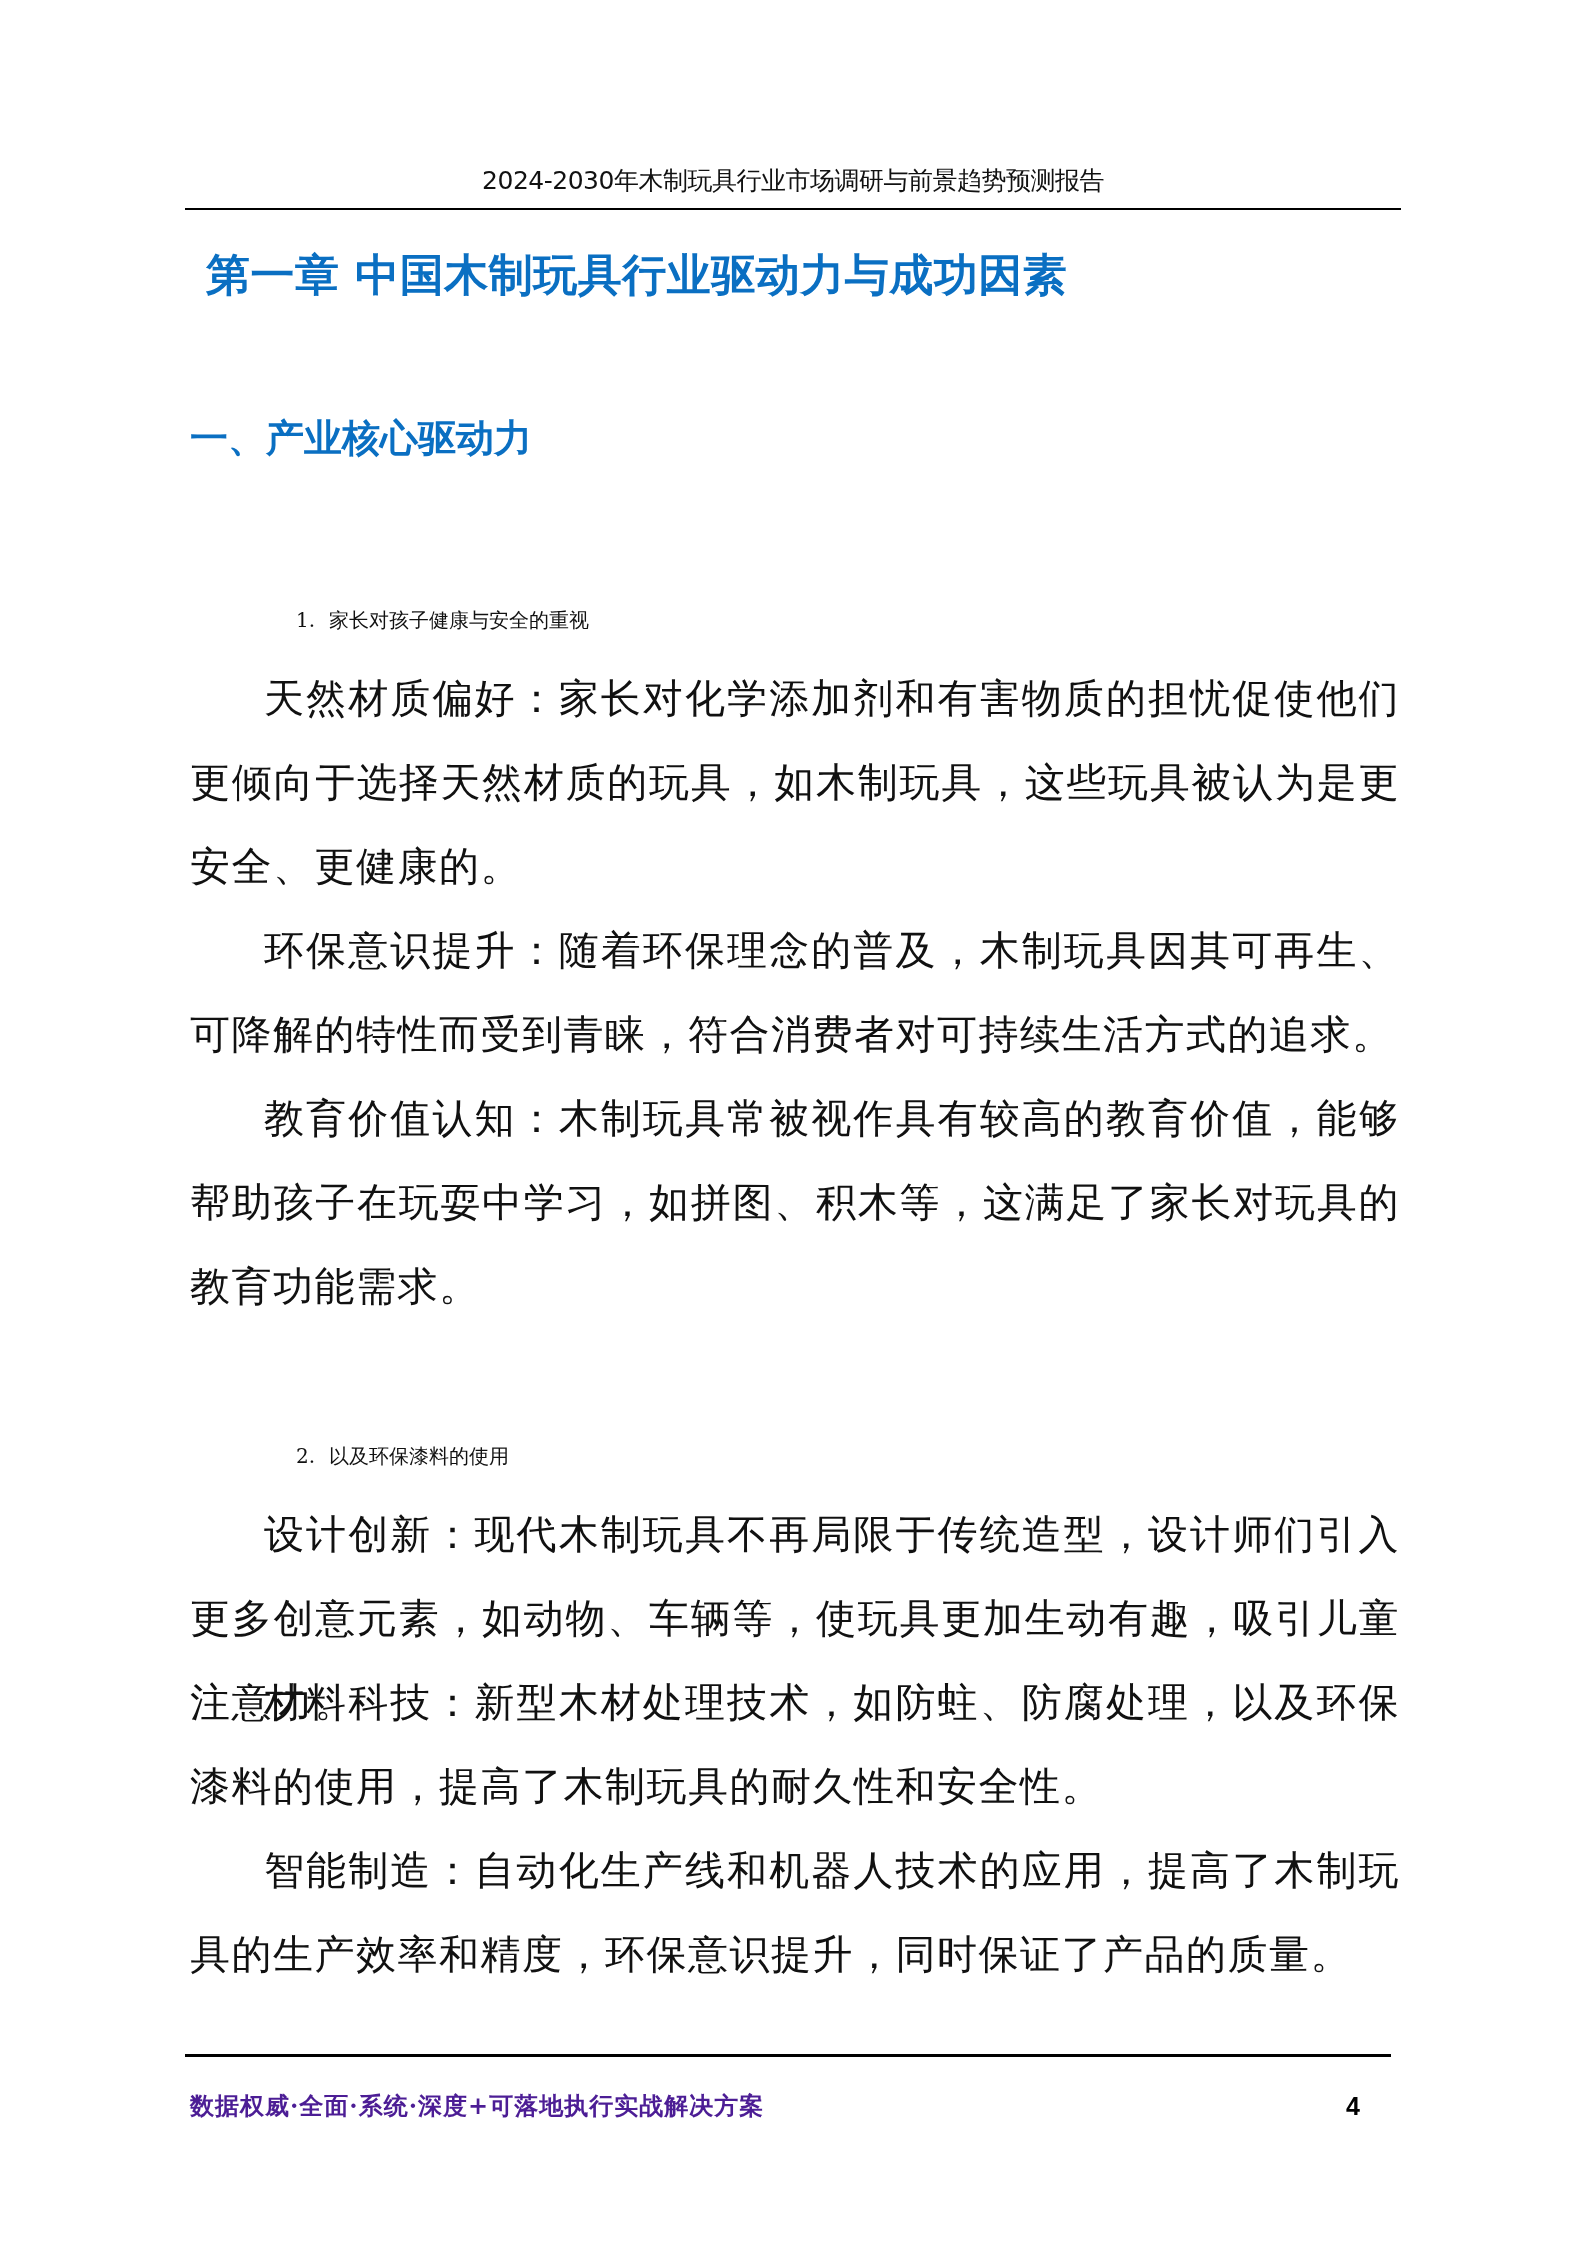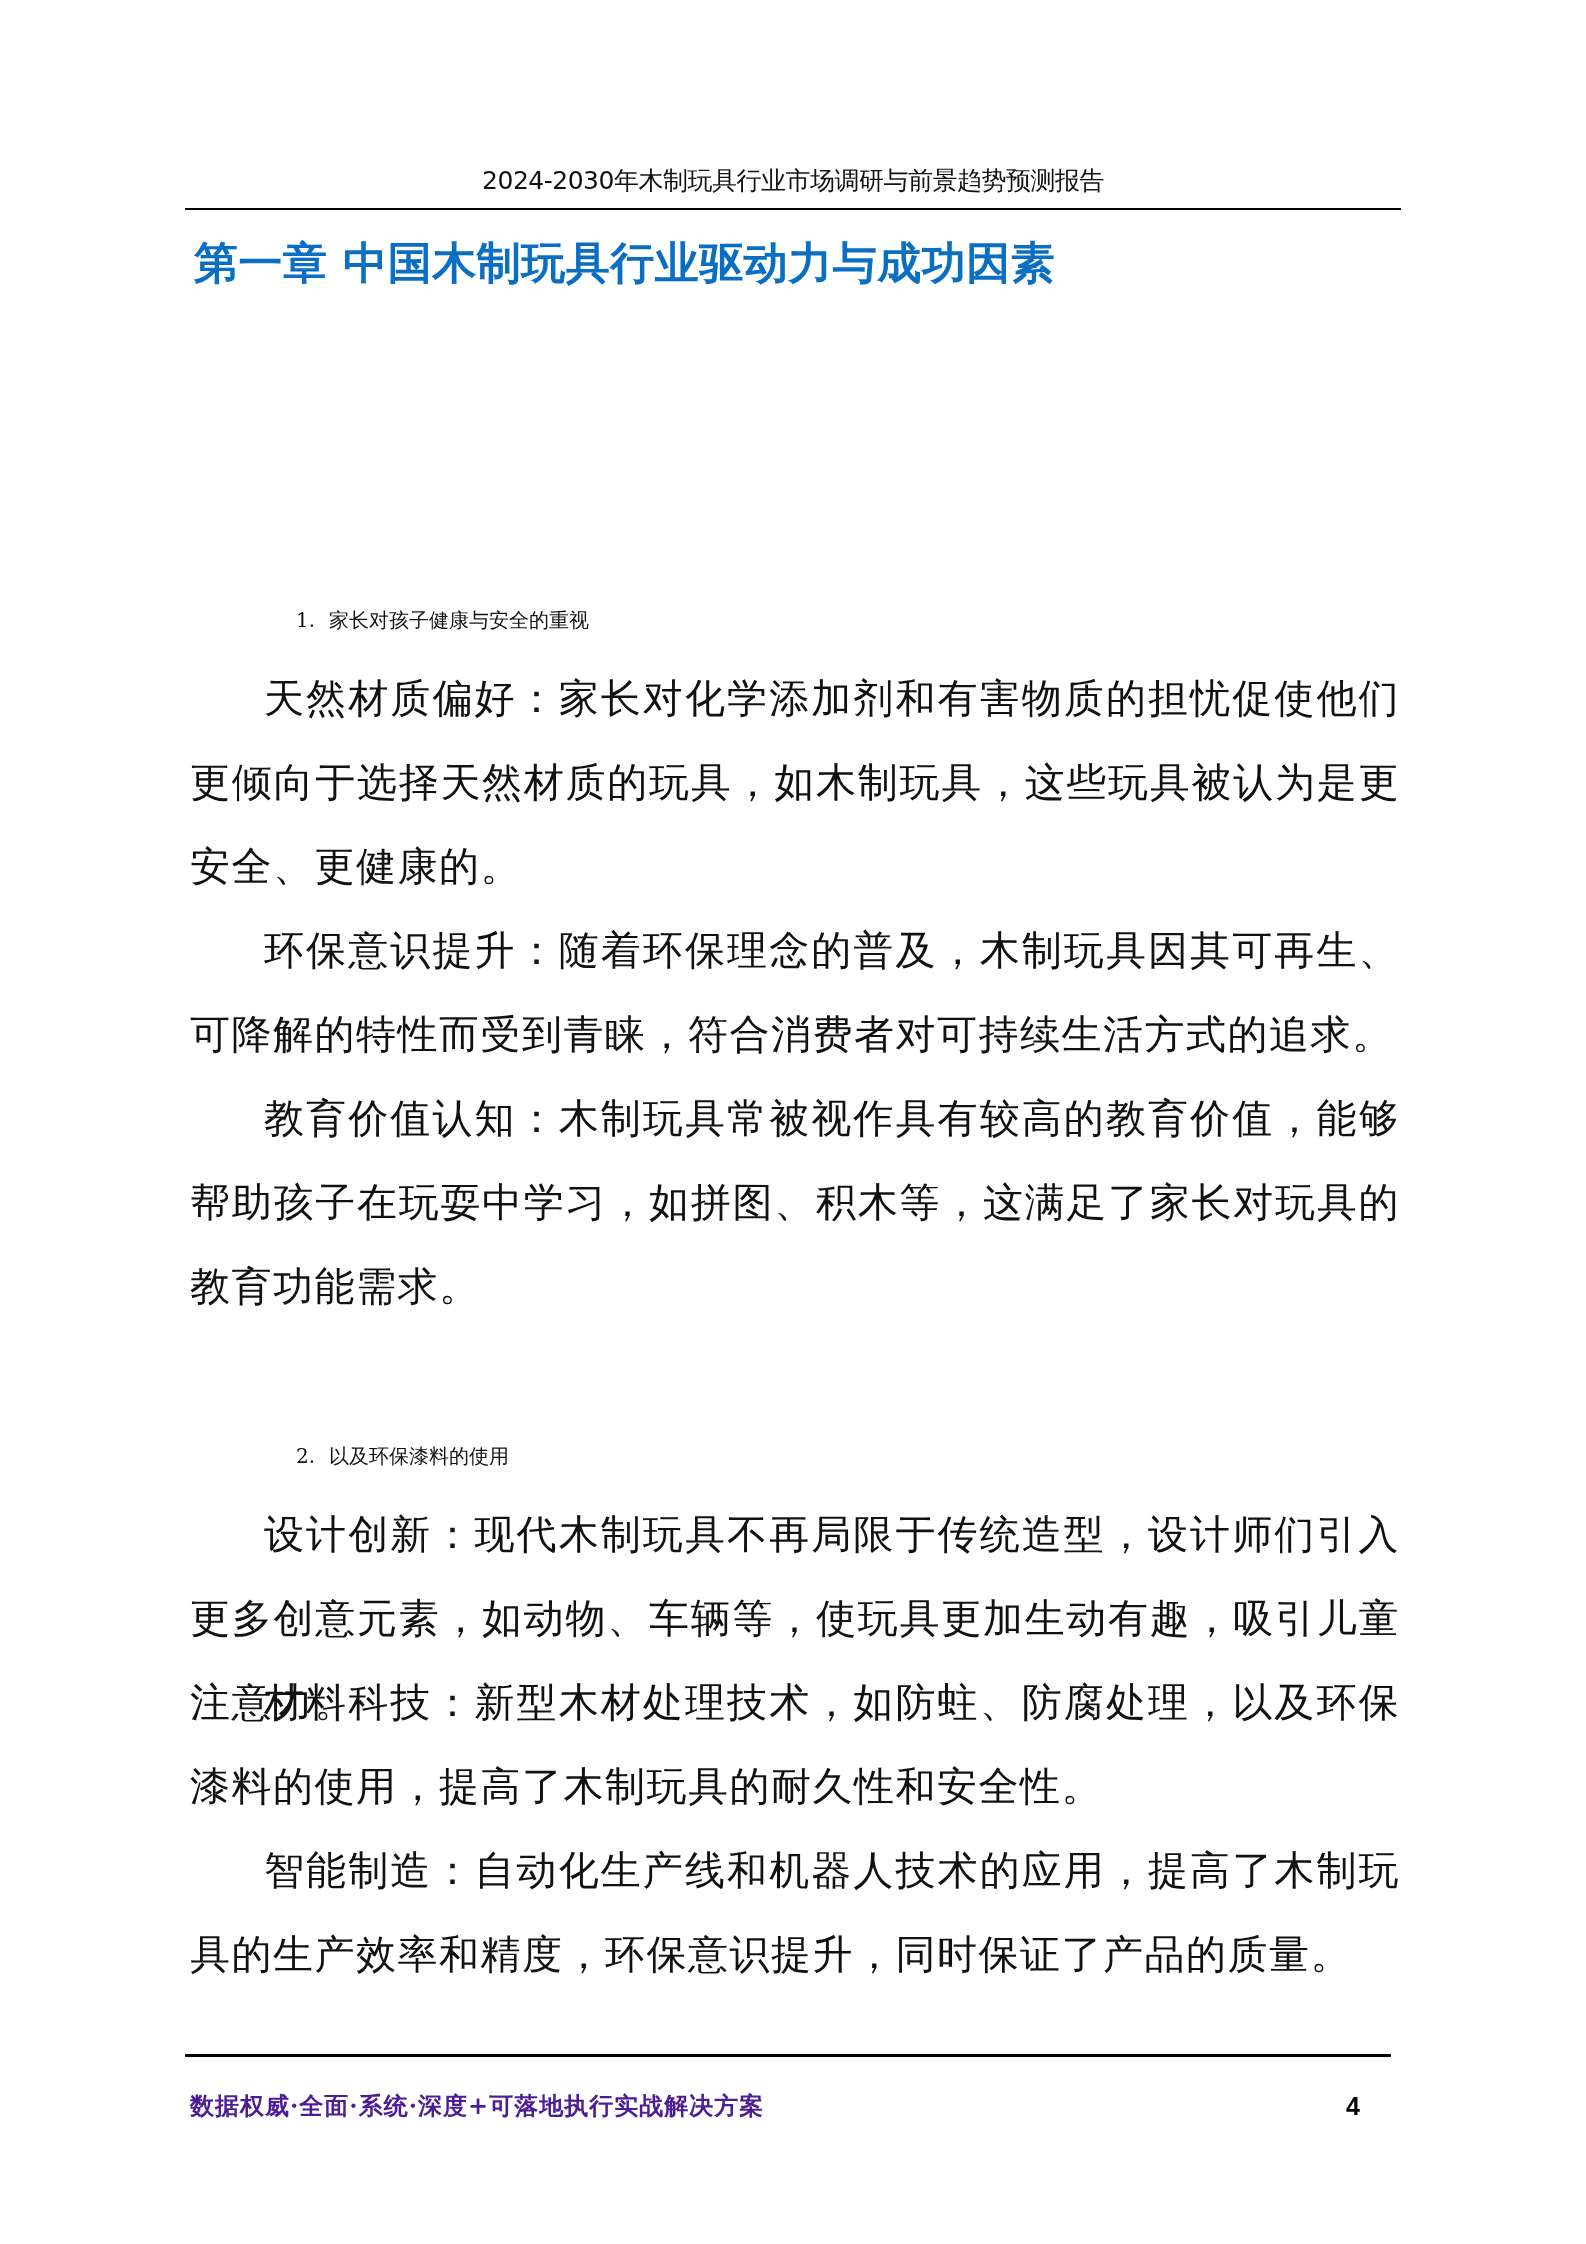--- a/index.html
+++ b/index.html
@@ -8,21 +8,21 @@
   .page { position: absolute; left: 0; top: 0; width: 1586px; height: 1571px; background: #ffffff; }
 
   .running-header {
     position: absolute; left: 185px; width: 1216px; top: 165px;
     text-align: center; font-family: "DejaVu Sans", "Liberation Sans", sans-serif;
     font-size: 25px; letter-spacing: -0.5px; color: #111111; line-height: 32px;
   }
   .header-rule { position: absolute; left: 185px; width: 1216px; top: 208px; height: 2px; background: #000000; }
 
   .chapter-title {
-    position: absolute; left: 190px; top: 228px; margin: 4px;
+    position: absolute; left: 190px; top: 228px; margin: 16px;
     font-family: "DejaVu Sans", "Liberation Sans", sans-serif; font-weight: bold;
     font-size: 44px; color: #0a6fc2; line-height: 62px; letter-spacing: 0.5px;
   }
   .section-title {
     position: absolute; left: 190px; top: 410px; margin: 0;
     font-family: "DejaVu Sans", "Liberation Sans", sans-serif; font-weight: bold;
     font-size: 38px; color: #0a6fc2; line-height: 56px;
   }
 
   .sub-heading {
@@ -51,20 +51,21 @@
 </head>
 <body>
 
 <div class="page">
 
   <div class="running-header">2024-2030年木制玩具行业市场调研与前景趋势预测报告</div>
   <div class="header-rule"></div>
 
   <h1 class="chapter-title">第一章  中国木制玩具行业驱动力与成功因素</h1>
 
+  <h2 class="section-title">一、产业核心驱动力</h2>
 
   <h3 class="sub-heading" style="top:584px;">
     <span class="num">1.</span><span>家长对孩子健康与安全的重视</span>
   </h3>
 
   <p class="para" style="top:656px;">天然材质偏好：家长对化学添加剂和有害物质的担忧促使他们更倾向于选择天然材质的玩具，如木制玩具，这些玩具被认为是更安全、更健康的。</p>
   <p class="para" style="top:1076px;">教育价值认知：木制玩具常被视作具有较高的教育价值，能够帮助孩子在玩耍中学习，如拼图、积木等，这满足了家长对玩具的教育功能需求。</p>
   <p class="para" style="top:908px;">环保意识提升：随着环保理念的普及，木制玩具因其可再生、可降解的特性而受到青睐，符合消费者对可持续生活方式的追求。</p>
 
   <h3 class="sub-heading" style="top:1420px;">

